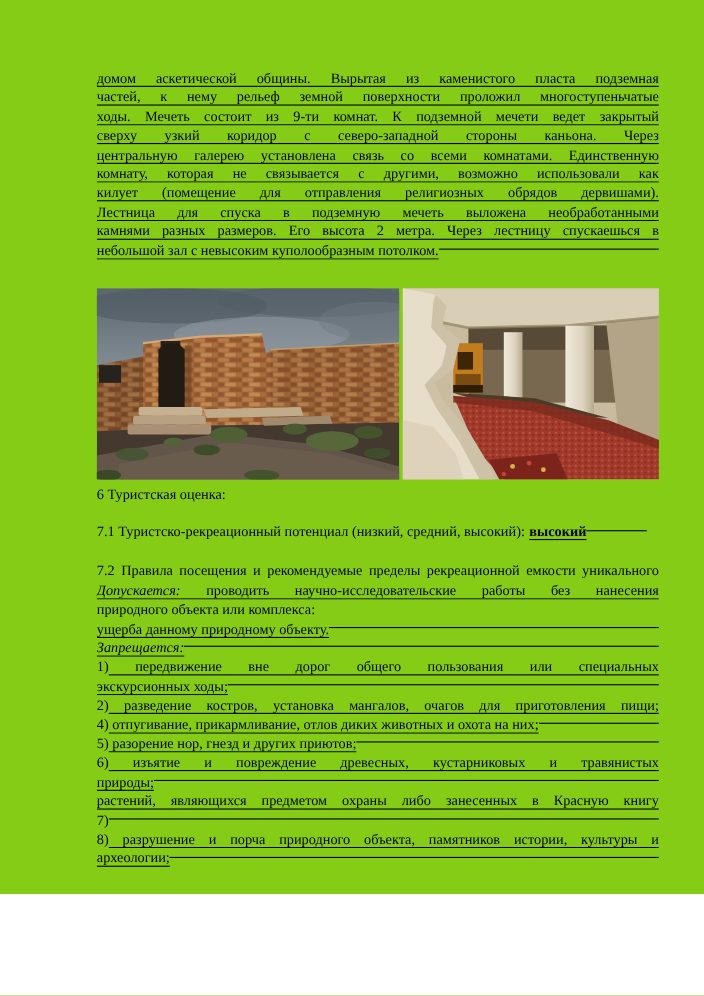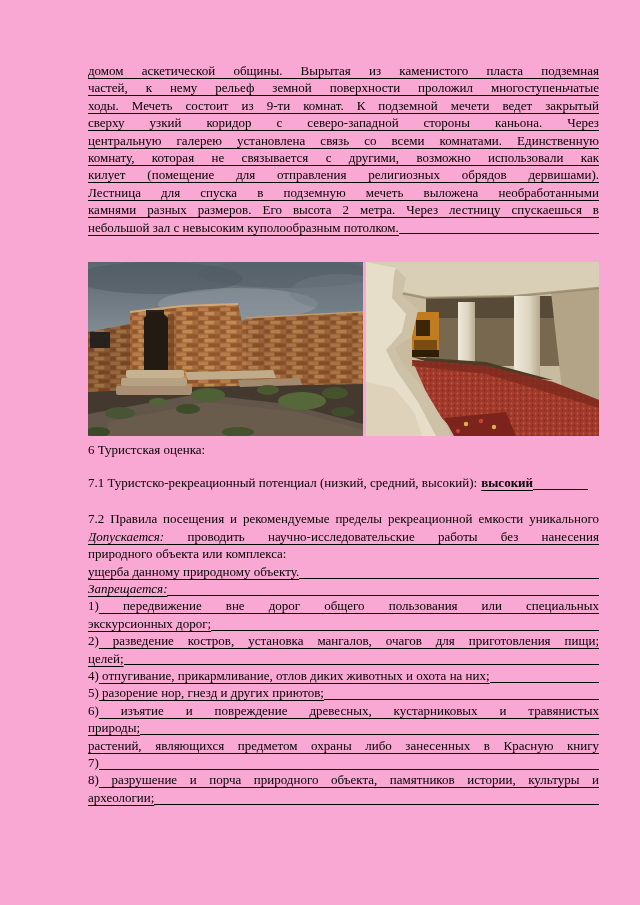--- a/index.html
+++ b/index.html
@@ -1,21 +1,21 @@
 <!DOCTYPE html>
 <html><head>
 <meta charset="utf-8">
 <style>
   html,body{margin:0;padding:0;background:#ffffff;}
-  .page{position:relative;width:640px;height:905px;background:#f9a8d4;overflow:hidden;
+  .page{position:relative;width:640px;height:813px;background:#84cc16;overflow:hidden;
         font-family:"Liberation Serif",serif;color:#000;}
   .doc{position:absolute;left:88px;top:62px;width:511px;font-size:13px;line-height:17.4px;}
   .ln{height:17.4px;overflow:hidden;}
   .just{text-align:justify;text-align-last:justify;}
-  .flex{display:flex;align-items:flex-end;}
+  .flex{display:flex;align-items:center;}
   .flex>span{flex:0 0 auto;white-space:pre;}
   .u{text-decoration:underline;text-decoration-thickness:1px;text-underline-offset:2.5px;
      text-decoration-skip-ink:none;}
   .it{font-style:italic;}
   .b{font-weight:bold;font-family:Liberation Serif, serif;}
   .num{white-space:pre;}
   .vval{margin-left:4px;}
   .rule{flex:1 1 auto !important;height:0;border-bottom:1px solid #000;margin-bottom:1.5px;min-width:0;}
   .rule.w55{flex:0 0 55px !important;}
   .fill{flex:1 1 0 !important;min-width:0;border:none;}
@@ -71,30 +71,26 @@
       <span class="rule"></span>
     </div>
 
     <div class="ln flex">
       <span class="it u">Запрещается:</span>
       <span class="rule"></span>
     </div>
 
     <div class="ln just"><span class="num">1)</span><span class="u"> передвижение вне дорог общего пользования или специальных</span></div>
     <div class="ln flex">
-      <span class="u">экскурсионных дорог;</span>
+      <span class="u">экскурсионных ходы;</span>
       <span class="rule"></span>
     </div>
 
     <div class="ln just"><span class="num">2)</span><span class="u"> разведение костров, установка мангалов, очагов для приготовления пищи;</span></div>
 
-    <div class="ln flex">
-      <span class="u">целей;</span>
-      <span class="rule"></span>
-    </div>
 
     <div class="ln flex">
       <span class="num">4)</span>
       <span class="u"> отпугивание, прикармливание, отлов диких животных и охота на них;</span>
       <span class="rule"></span>
     </div>
 
     <div class="ln flex">
       <span class="num">5)</span>
       <span class="u"> разорение нор, гнезд и других приютов;</span>

